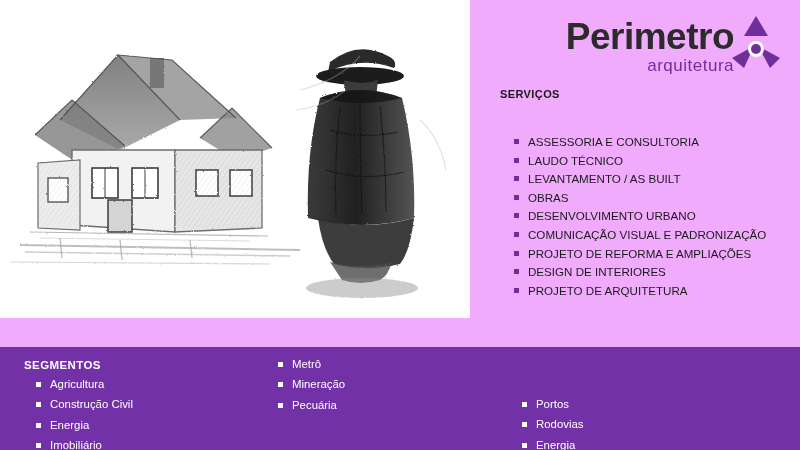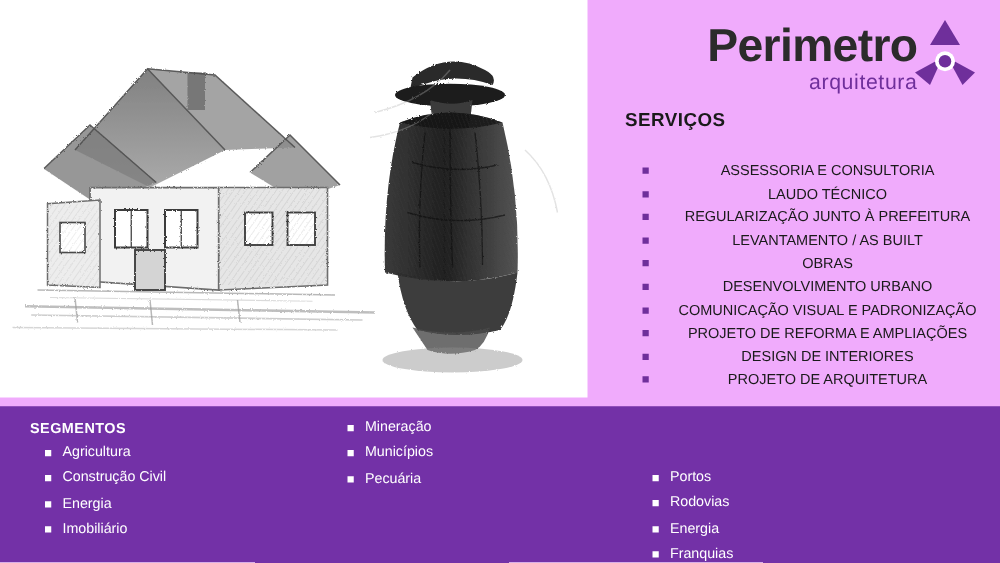--- a/index.html
+++ b/index.html
@@ -60,48 +60,48 @@
     width: 56px; height: 64px;
   }
 
   
   .services {
     position: absolute;
     left: 500px; top: 88px;
     width: 296px;
   }
   .services-title {
-    font-size: 15px;
+    font-size: 11px;
     font-weight: bold;
     color: #1a1a1a;
     letter-spacing: 0.4px;
-    margin-bottom: 26px;
-  }
-  .svc-list { list-style: none; margin: 0; padding: 0 0 0 14px; text-align: center; }
+    margin-bottom: 36px;
+  }
+  .svc-list { list-style: none; margin: 0; padding: 0 0 0 14px; }
   .svc-list li {
     position: relative;
     font-size: 11.6px;
     color: #1a1a1a;
     line-height: 1.0;
     padding: 0 0 7px 14px;
     white-space: nowrap;
   }
   .svc-list li::before {
     content: "";
     position: absolute;
     left: 0; top: 3px;
     width: 5px; height: 5px;
     background: #6f2f9b;
   }
 
   
   .band {
     position: absolute;
     left: 0; bottom: 0;
-    width: 800px; height: 125px;
+    width: 800px; height: 103px;
     background: #7331a7;
   }
   .band-inner {
     position: relative;
     width: 100%; height: 100%;
   }
   .seg-title {
     position: absolute;
     left: 24px; top: 12px;
     font-size: 11.5px;
@@ -257,21 +257,20 @@
         <circle cx="28" cy="35" r="5" fill="#6f2f9b"></circle>
       </g>
     </svg>
   </div>
 
   <div class="services">
     <div class="services-title">SERVIÇOS</div>
     <ul class="svc-list">
       <li>ASSESSORIA E CONSULTORIA</li>
       <li>LAUDO TÉCNICO</li>
-      <li>REGULARIZAÇÃO JUNTO À PREFEITURA</li>
       <li>LEVANTAMENTO / AS BUILT</li>
       <li>OBRAS</li>
       <li>DESENVOLVIMENTO URBANO</li>
       <li>COMUNICAÇÃO VISUAL E PADRONIZAÇÃO</li>
       <li>PROJETO DE REFORMA E AMPLIAÇÕES</li>
       <li>DESIGN DE INTERIORES</li>
       <li>PROJETO DE ARQUITETURA</li>
     </ul>
   </div>
 
@@ -280,22 +279,22 @@
       <div class="seg-title">SEGMENTOS</div>
 
       <ul class="seg-col seg-col-1">
         <li>Agricultura</li>
         <li>Construção Civil</li>
         <li>Energia</li>
         <li>Imobiliário</li>
       </ul>
 
       <ul class="seg-col seg-col-2">
+        <li>Metrô</li>
         <li>Mineração</li>
-        <li>Municípios</li>
         <li>Pecuária</li>
       </ul>
 
       <ul class="seg-col seg-col-3">
         <li>Portos</li>
         <li>Rodovias</li>
         <li>Energia</li>
         <li>Franquias</li>
       </ul>
     </div>

